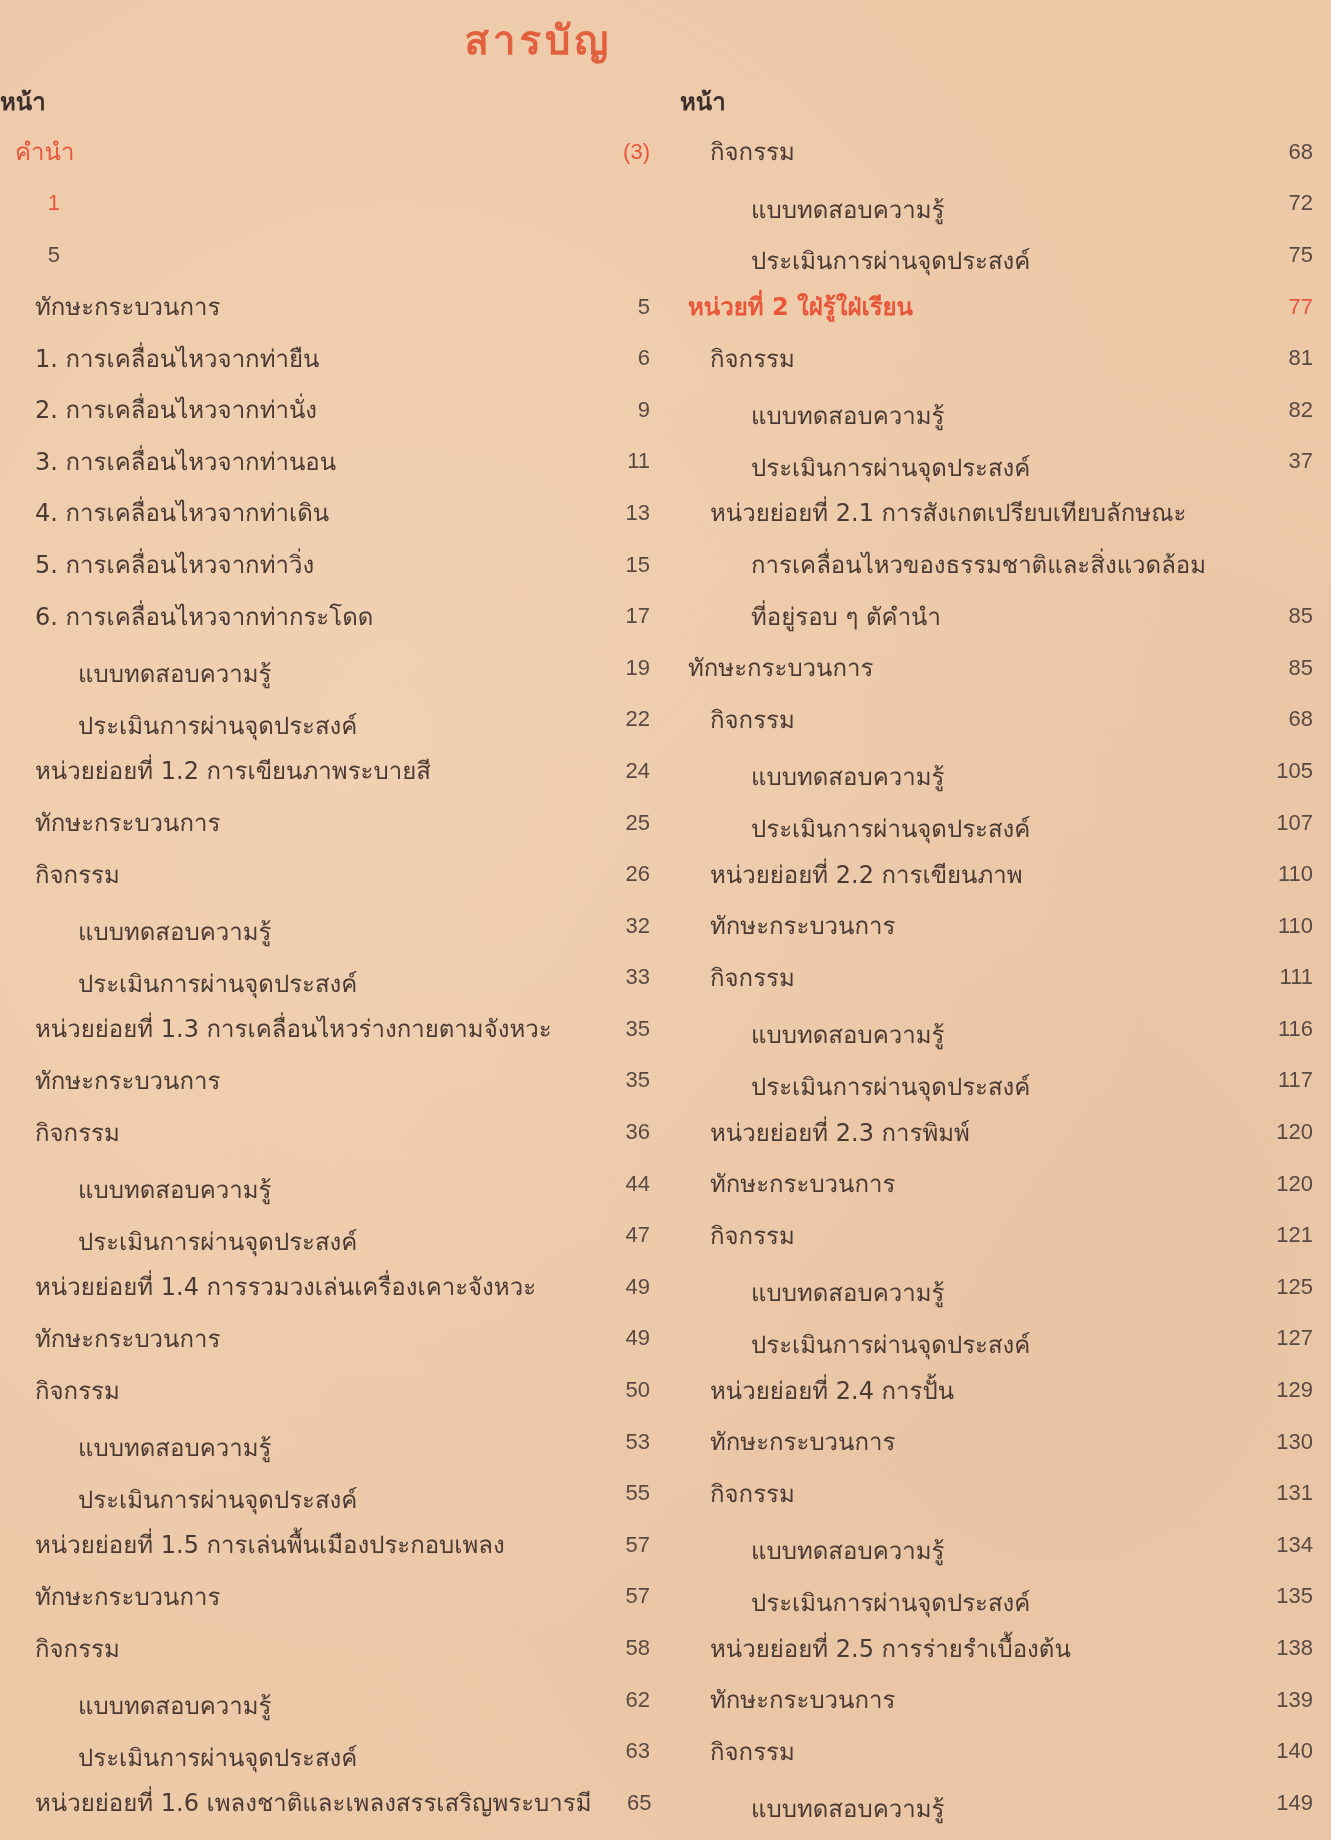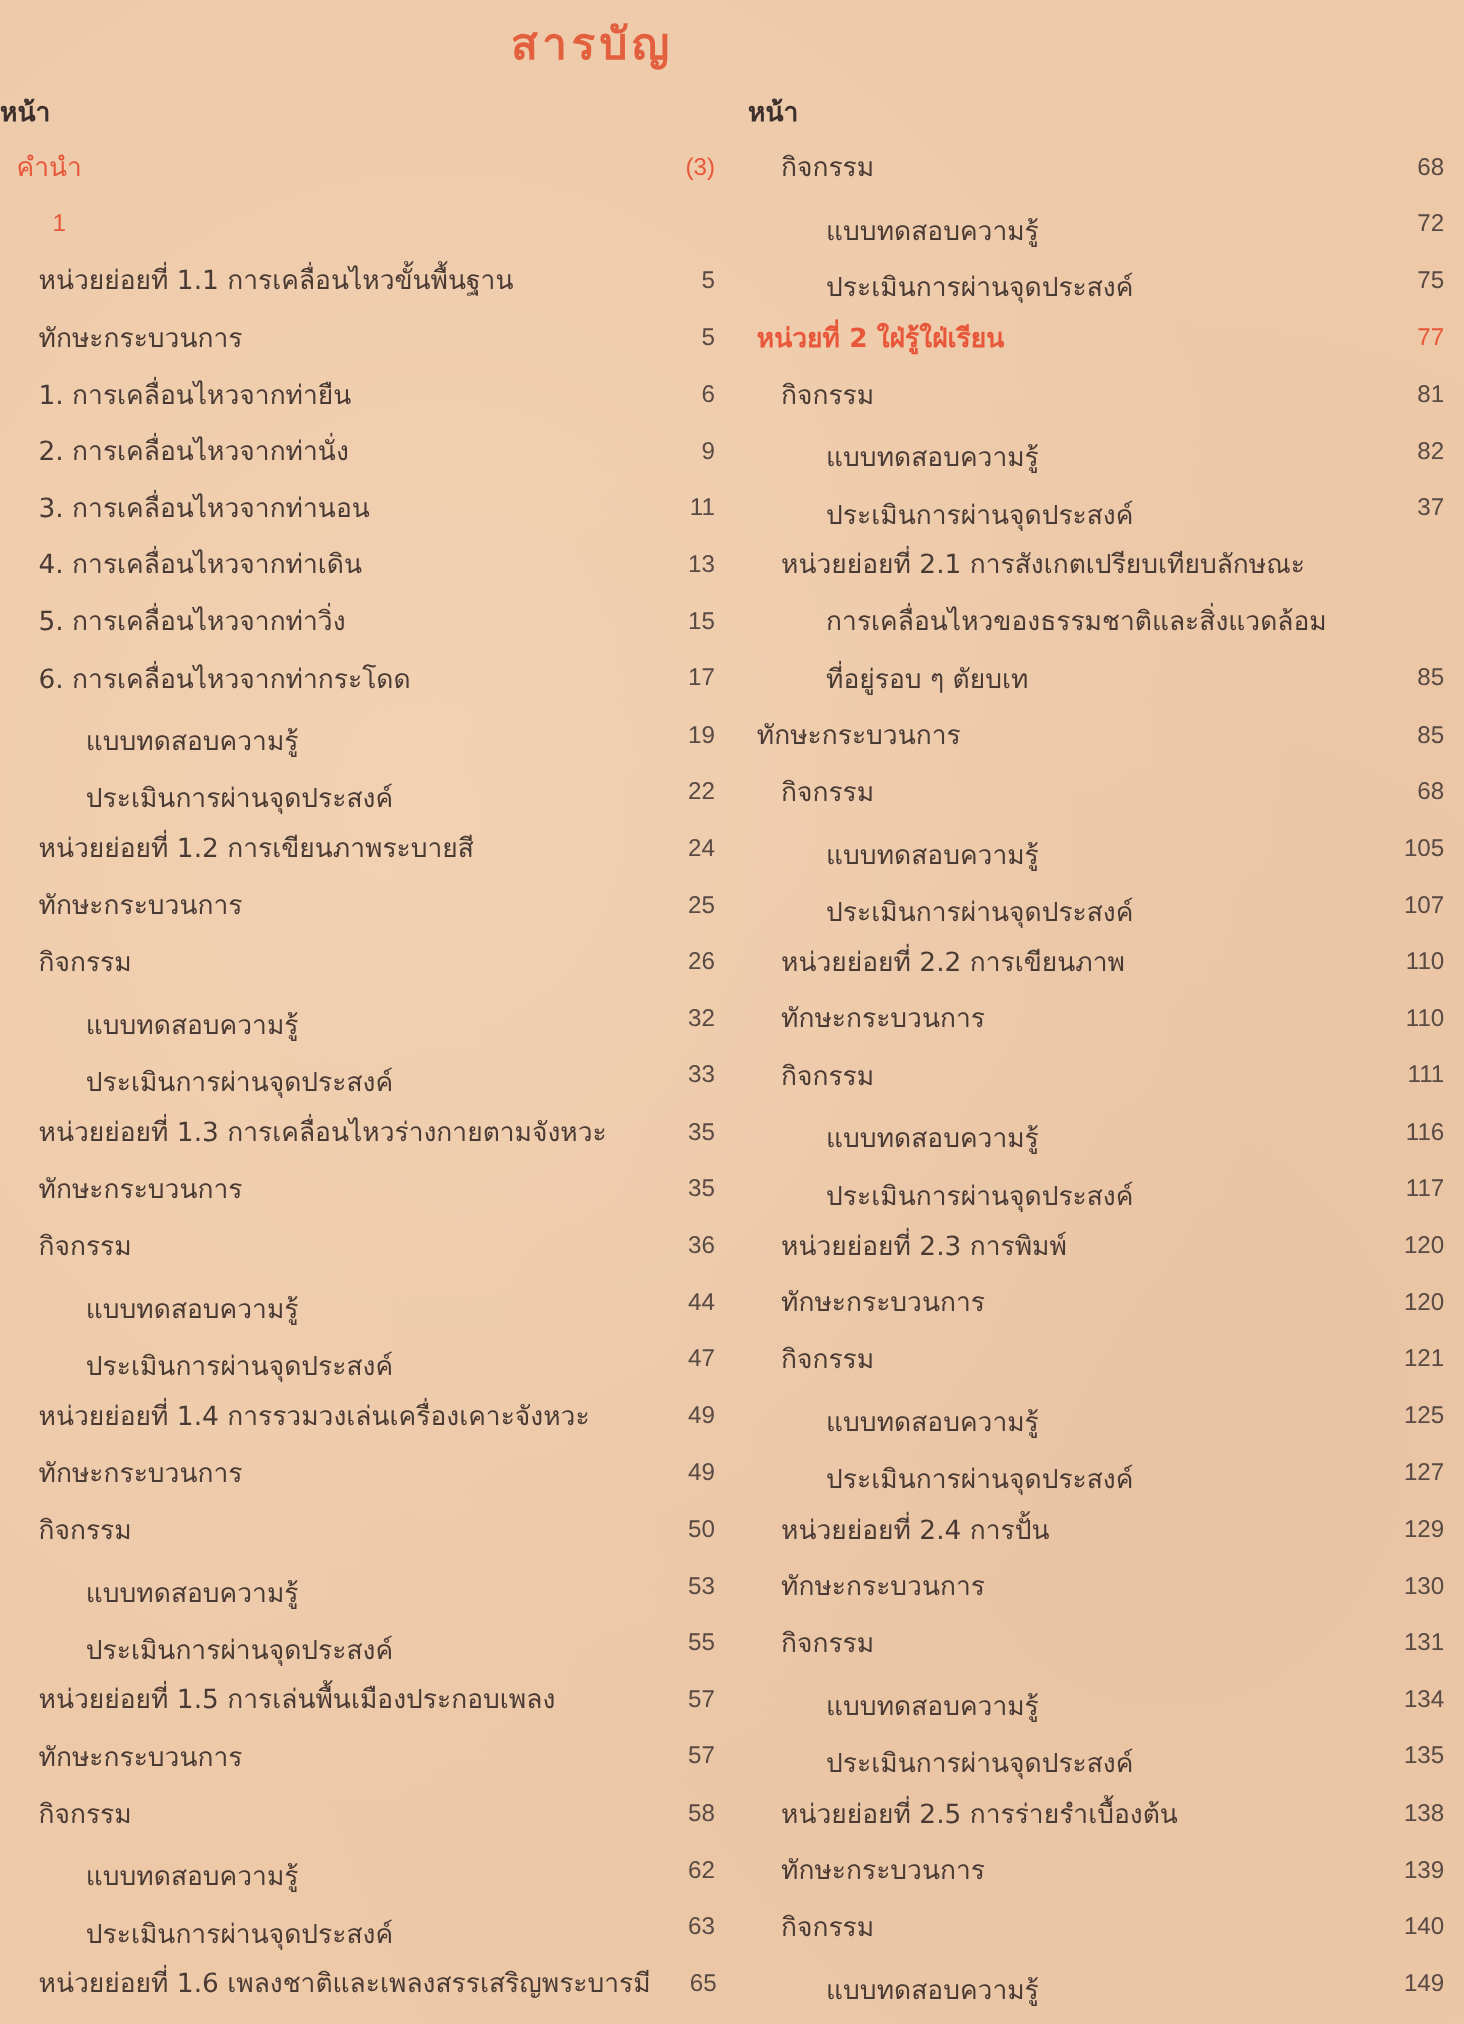--- a/index.html
+++ b/index.html
@@ -50,21 +50,20 @@
   <div class="col-head">หน้า</div>
   <div>
       <div class="row intro lvl0">
         <span class="label">คำนำ</span>
         <span class="page">(3)</span>
       </div>
       <div class="row unit lvl0">
         <span class="page">1</span>
       </div>
       <div class="row item lvl1">
-        <span class="label">หน่วยย่อยที่  1.1 การเคลื่อนไหวขั้นพื้นฐาน</span>
         <span class="page">5</span>
       </div>
       <div class="row item lvl1">
         <span class="label">ทักษะกระบวนการ</span>
         <span class="page">5</span>
       </div>
       <div class="row item lvl1">
         <span class="label">1.  การเคลื่อนไหวจากท่ายืน</span>
         <span class="page">6</span>
       </div>
@@ -219,21 +218,21 @@
       </div>
       <div class="row item lvl1">
         <span class="label">หน่วยย่อยที่  2.1 การสังเกตเปรียบเทียบลักษณะ</span>
         <span class="page"></span>
       </div>
       <div class="row item lvl3">
         <span class="label">การเคลื่อนไหวของธรรมชาติและสิ่งแวดล้อม</span>
         <span class="page"></span>
       </div>
       <div class="row item lvl3">
-        <span class="label">ที่อยู่รอบ ๆ  ตัยบเท</span>
+        <span class="label">ที่อยู่รอบ ๆ  ตัคำนำ</span>
         <span class="page">85</span>
       </div>
       <div class="row item lvl0">
         <span class="label">ทักษะกระบวนการ</span>
         <span class="page">85</span>
       </div>
       <div class="row item lvl1">
         <span class="label">กิจกรรม</span>
         <span class="page">68</span>
       </div>

